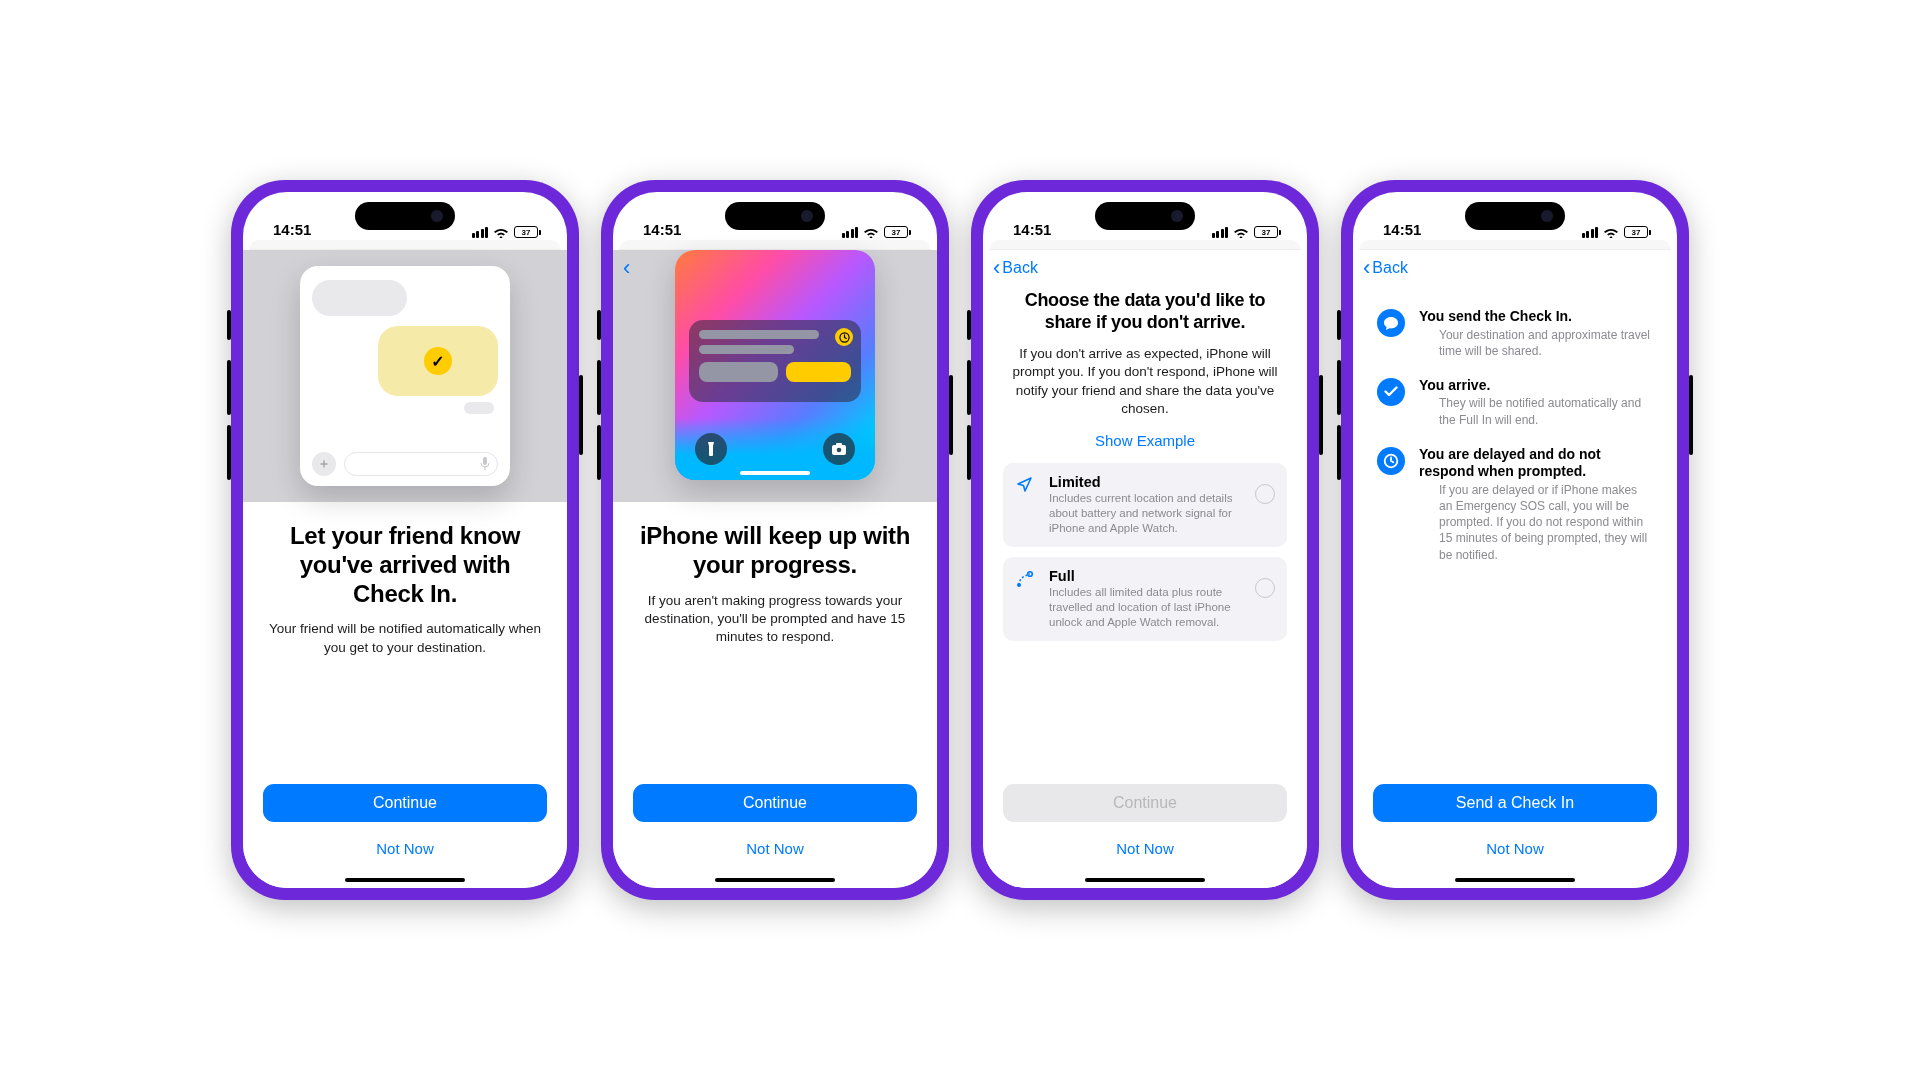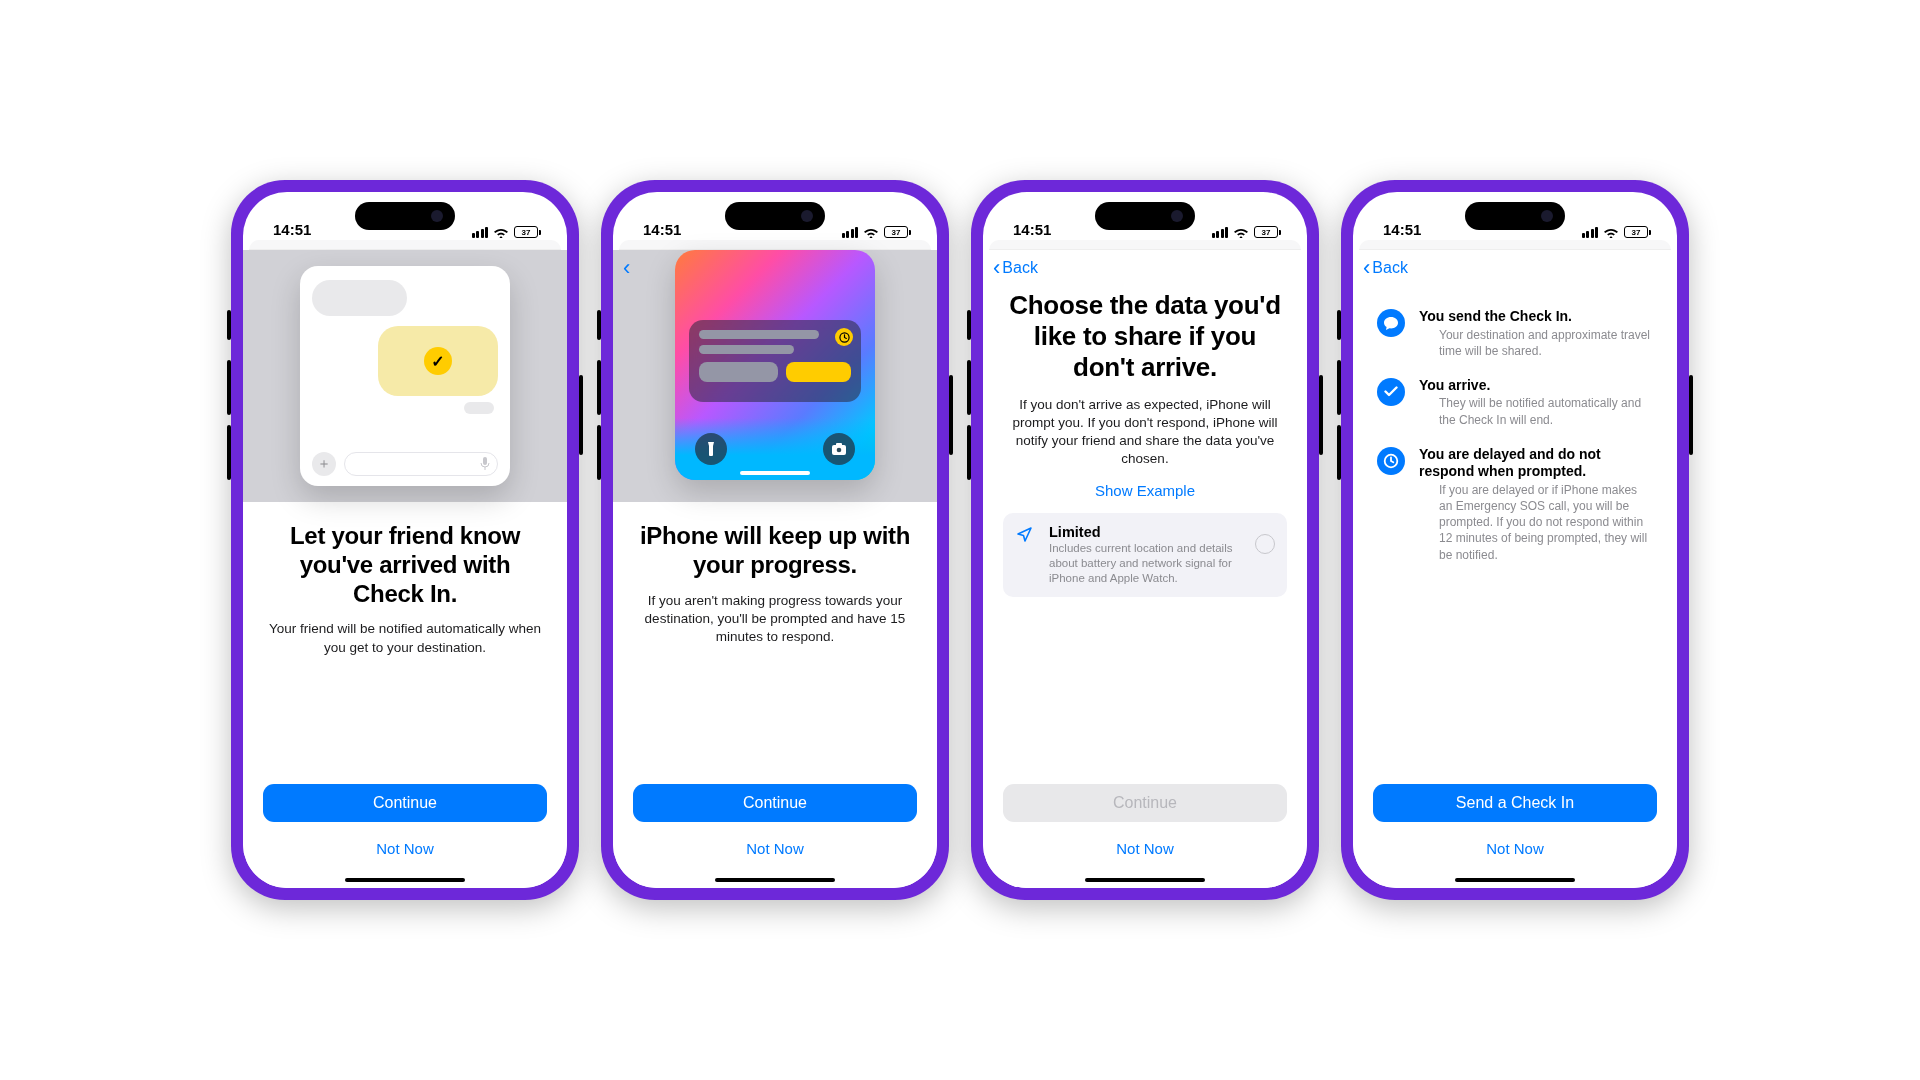--- a/index.html
+++ b/index.html
@@ -110,21 +110,21 @@
   .ls-chip.yellow{background:#ffcc00;flex:0 0 65px;}
   .ls-clock{position:absolute;top:78px;right:22px;width:18px;height:18px;border-radius:50%;background:#ffcc00;color:#000;display:flex;align-items:center;justify-content:center;font-size:11px;}
   .ls-bottom{position:absolute;bottom:0;left:0;right:0;height:62px;background:linear-gradient(180deg,rgba(0,194,255,0) 0%,#00b8ff 60%);display:flex;align-items:center;justify-content:space-between;padding:0 20px;}
   .ls-btn{width:32px;height:32px;border-radius:50%;background:rgba(30,60,80,.8);color:#fff;display:flex;align-items:center;justify-content:center;font-size:14px;}
   .ls-home{position:absolute;bottom:5px;left:50%;transform:translateX(-50%);width:70px;height:4px;border-radius:3px;background:#fff;}
 
   
   .content{flex:1;background:#fff;padding:20px 20px 0;display:flex;flex-direction:column;overflow:hidden;}
   .content.tall{padding-top:4px;}
   h1{font-size:24px;line-height:1.2;font-weight:700;text-align:center;letter-spacing:-.3px;margin-bottom:12px;}
-  h1.sm{font-size:26px;}
+  h1.sm{font-size:18px;}
   p.sub{font-size:13.5px;line-height:1.35;text-align:center;color:#1c1c1e;margin:0 6px 10px;}
   .link{color:var(--blue);text-align:center;font-size:15px;margin:4px 0 14px;}
 
   .option{
     background:var(--light-gray);border-radius:10px;padding:11px 12px;
     display:flex;align-items:flex-start;gap:14px;margin-bottom:10px;
   }
   .opt-icon{color:var(--blue);flex:0 0 20px;display:flex;align-items:center;justify-content:center;margin-top:1px;}
   .opt-body{flex:1;}
   .opt-title{font-size:14.5px;font-weight:600;margin-bottom:1px;}
@@ -332,20 +332,34 @@
               <path fill="none" stroke="#007aff" stroke-width="1.6" stroke-linejoin="round" d="M2 9l13-6-6 13-1.5-5.5z"></path>
             </svg>
         </div>
         <div class="opt-body">
           <div class="opt-title">Limited</div>
           <div class="opt-desc">Includes current location and details about battery and network signal for iPhone and Apple Watch.</div>
         </div>
         <div class="radio"></div>
       </div>
 
+      <div class="option">
+        <div class="opt-icon">
+          <svg width="20" height="20" viewBox="0 0 20 20">
+              <circle cx="4" cy="16" r="2" fill="#007aff"></circle>
+              <circle cx="15" cy="5" r="2.3" fill="none" stroke="#007aff" stroke-width="1.6"></circle>
+              <path d="M4 16 Q4 8 15 5" stroke="#007aff" stroke-width="1.6" fill="none" stroke-dasharray="2 2"></path>
+            </svg>
+        </div>
+        <div class="opt-body">
+          <div class="opt-title">Full</div>
+          <div class="opt-desc">Includes all limited data plus route travelled and location of last iPhone unlock and Apple Watch removal.</div>
+        </div>
+        <div class="radio"></div>
+      </div>
 
       <div class="footer">
         <button class="btn-primary disabled">Continue</button>
         <button class="btn-secondary">Not Now</button>
       </div>
     </div>
     <div class="home-ind"></div>
   </div>
 </div>
 
@@ -398,34 +412,34 @@
       </div>
 
       <div class="note-item">
         <div class="note-icon">
           <svg width="14" height="11" viewBox="0 0 14 11">
               <path fill="none" stroke="#fff" stroke-width="2.4" stroke-linecap="round" stroke-linejoin="round" d="M1.5 5.5l3.5 3.5L12.5 1.5"></path>
             </svg>
         </div>
         <div>
           <div class="note-title">You arrive.</div>
-          <div class="note-desc">They will be notified automatically and the Check In will end.</div>
+          <div class="note-desc">They will be notified automatically and the Full In will end.</div>
         </div>
       </div>
 
       <div class="note-item">
         <div class="note-icon">
           <svg width="16" height="16" viewBox="0 0 16 16">
               <circle cx="8" cy="8" r="6.3" fill="none" stroke="#fff" stroke-width="1.8"></circle>
               <path d="M8 4.5V8l2.3 1.3" stroke="#fff" stroke-width="1.8" fill="none" stroke-linecap="round"></path>
             </svg>
         </div>
         <div>
           <div class="note-title">You are delayed and do not respond when prompted.</div>
-          <div class="note-desc">If you are delayed or if iPhone makes an Emergency SOS call, you will be prompted. If you do not respond within 12 minutes of being prompted, they will be notified.</div>
+          <div class="note-desc">If you are delayed or if iPhone makes an Emergency SOS call, you will be prompted. If you do not respond within 15 minutes of being prompted, they will be notified.</div>
         </div>
       </div>
 
       <div class="footer">
         <button class="btn-primary">Send a Check In</button>
         <button class="btn-secondary">Not Now</button>
       </div>
     </div>
     <div class="home-ind"></div>
   </div>

